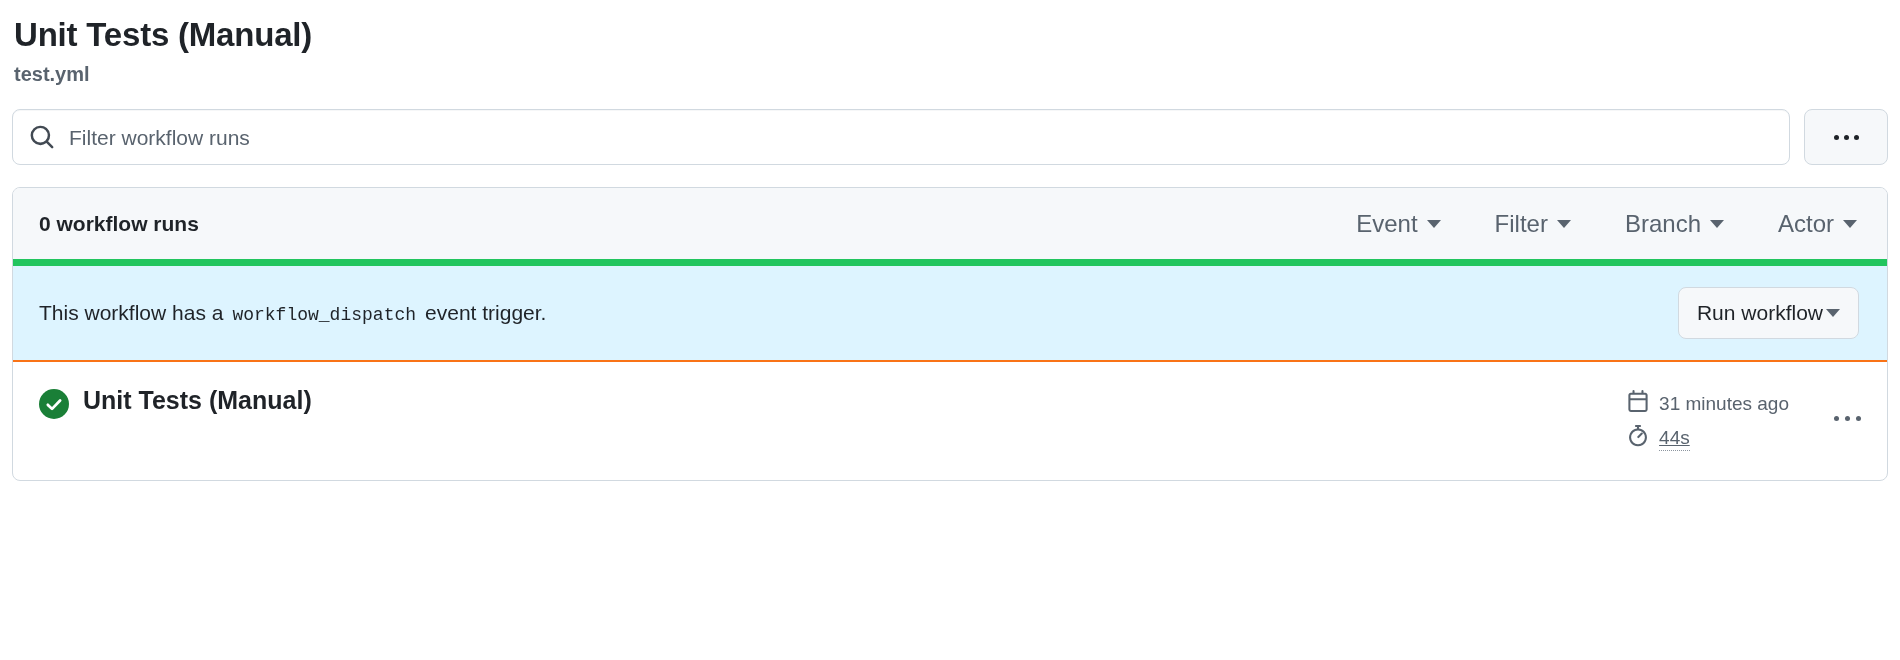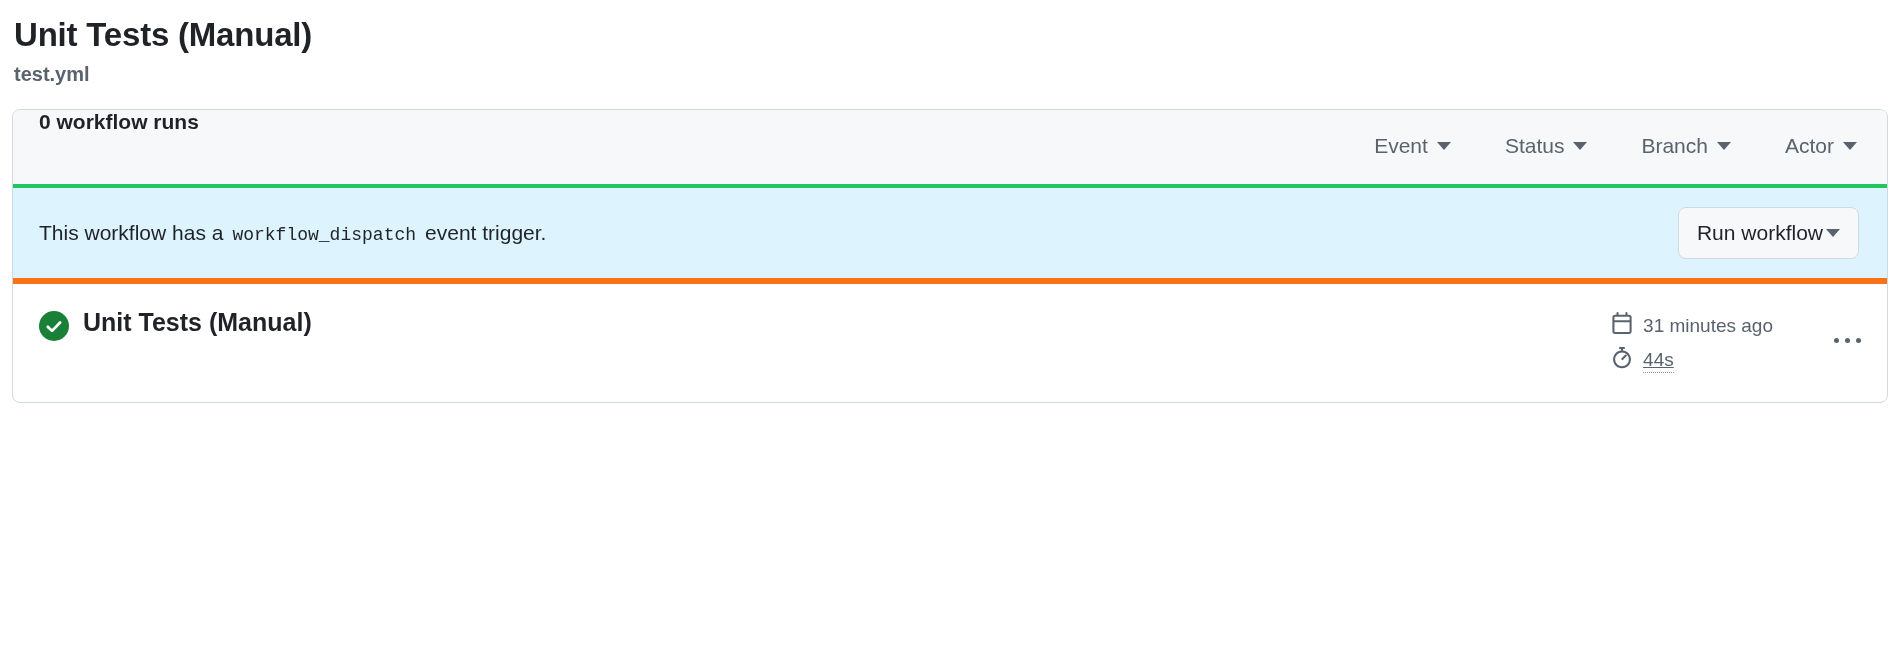--- a/index.html
+++ b/index.html
@@ -90,58 +90,58 @@
 
   
   .runs-card {
     border: 1px solid #d1d9e0;
     border-radius: 8px;
     overflow: hidden;
     background: #ffffff;
   }
   .runs-header {
     background: #f6f8fa;
-    border-bottom: 4px solid #22c55e;
+    border-bottom: 7px solid #22c55e;
     height: 78px;
     display: flex;
+    align-items: center;
     padding: 0 22px 0 26px;
-    flex-direction: column;
   }
   .runs-count {
     font-size: 21px;
     font-weight: bold;
     color: #1f2328;
   }
   .runs-filters {
     margin-left: auto;
     display: flex;
     align-items: center;
     gap: 54px;
     padding-right: 8px;
   }
   .filter-dd {
     display: flex;
     align-items: center;
     gap: 9px;
-    font-size: 21px;
+    font-size: 24px;
     color: #59636e;
     cursor: pointer;
   }
   .caret {
     width: 0; height: 0;
     border-left: 7px solid transparent;
     border-right: 7px solid transparent;
     border-top: 8px solid #59636e;
     display: block;
   }
 
   
   .dispatch-banner {
     background: #ddf4ff;
-    border-bottom: 6px solid #f97316;
+    border-bottom: 2px solid #f97316;
     height: 96px;
     display: flex;
     align-items: center;
     padding: 0 28px 0 26px;
   }
   .dispatch-text {
     font-size: 21px;
     color: #1f2328;
     display: flex;
     align-items: baseline;
@@ -197,21 +197,21 @@
   .run-sub .strong {
     color: #424a53;
     font-weight: bold;
   }
   .run-meta {
     flex: 0 0 auto;
     display: flex;
     flex-direction: column;
     gap: 8px;
     margin-top: 6px;
-    margin-right: 52px;
+    margin-right: 36px;
   }
   .meta-line {
     display: flex;
     align-items: center;
     gap: 10px;
     font-size: 19px;
     color: #59636e;
   }
   .meta-line .dotted {
     border-bottom: 1px dotted #8c959f;
@@ -237,32 +237,50 @@
   }
 </style>
 </head>
 <body>
 
 <div class="page">
 
   <div class="wf-title">Unit Tests (Manual)</div>
   <div class="wf-file">test.yml</div>
 
+  <div class="filter-row">
+    <div class="search-box">
+      <span class="search-icon">
+        <svg width="26" height="26" viewBox="0 0 16 16" aria-hidden="true">
+          <path fill="#424a53" d="M10.68 11.74a6 6 0 0 1-7.922-8.982 6 6 0 0 1 8.982 7.922l3.04 3.04a.749.749 0 0 1-.326 1.275.749.749 0 0 1-.734-.215ZM11.5 7a4.499 4.499 0 1 0-8.997 0A4.499 4.499 0 0 0 11.5 7Z"></path>
+        </svg>
+      </span>
+      <span class="search-placeholder">Filter workflow runs</span>
+    </div>
+
+    <div class="kebab-btn">
+      <span class="kebab-dots">
+        <i></i>
+          <i></i>
+          <i></i>
+      </span>
+    </div>
+  </div>
 
   <div class="runs-card">
 
     <div class="runs-header">
       <span class="runs-count">0 workflow runs</span>
       <div class="runs-filters">
         <div class="filter-dd">
           <span>Event</span>
           <span class="caret"></span>
         </div>
         <div class="filter-dd">
-          <span>Status</span>
+          <span>Filter</span>
           <span class="caret"></span>
         </div>
         <div class="filter-dd">
           <span>Branch</span>
           <span class="caret"></span>
         </div>
         <div class="filter-dd">
           <span>Actor</span>
           <span class="caret"></span>
         </div>

